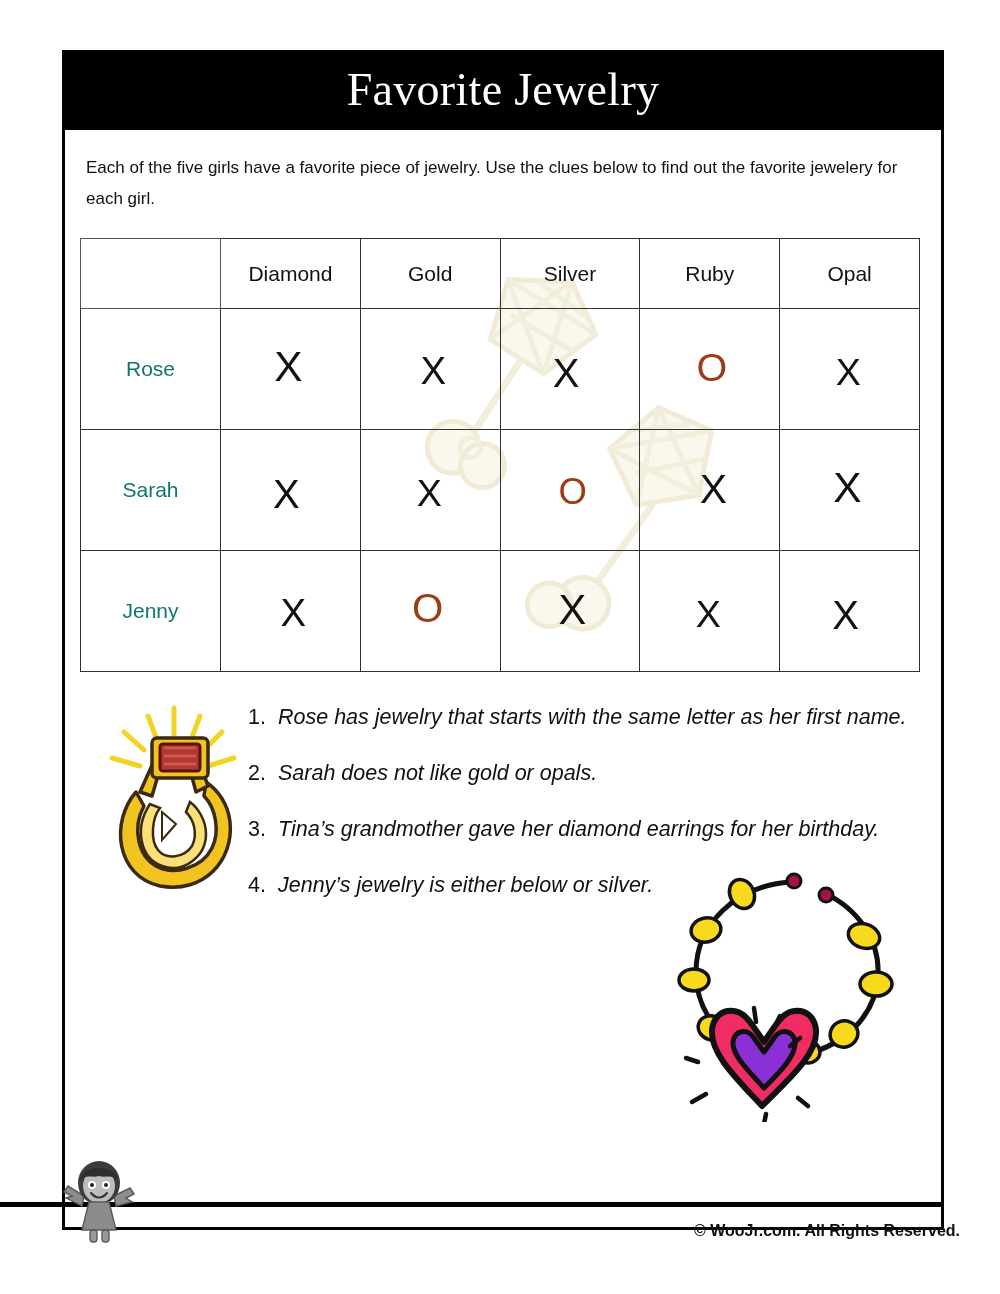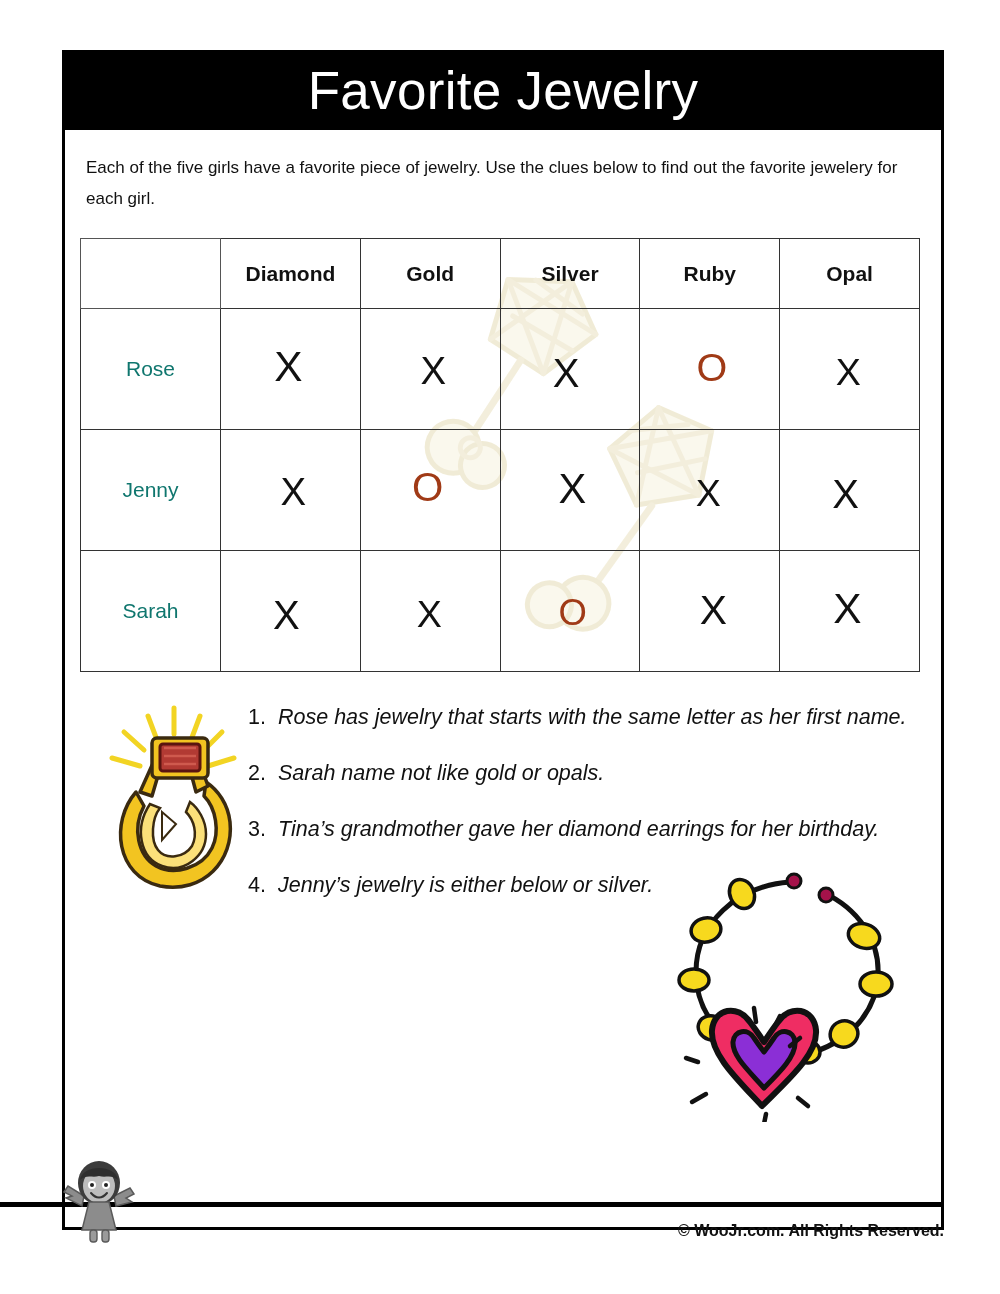--- a/index.html
+++ b/index.html
@@ -29,25 +29,26 @@
     position: absolute;
     left: 62px; top: 50px;
     width: 882px; height: 80px;
     background: #000;
     display: flex;
     align-items: center;
     justify-content: center;
   }
   #title-text {
     color: #fff;
-    font-size: 53px;
+    font-size: 46px;
     font-weight: 400;
     letter-spacing: 0.3px;
     line-height: 1;
     white-space: nowrap;
+    font-family: Liberation Serif, serif;
   }
 
   
   #intro {
     position: absolute;
     left: 86px; top: 152px;
     width: 846px;
     font-size: 17px;
     line-height: 31px;
     font-weight: 400;
@@ -82,21 +83,21 @@
     border: 1.6px solid #333;
     background: transparent;
     padding: 0;
     text-align: center;
     vertical-align: middle;
   }
   table#logic-grid th.corner { border-color: #555; }
   col.namecol { width: 140px; }
   th.colhead {
     font-size: 21px;
-    font-weight: 700;
+    font-weight: 400;
     color: #111;
     height: 70px;
   }
   td.rowname {
     font-size: 21px;
     font-weight: 400;
     text-align: left;
     padding-left: 28px;
     color: #0f766e;
     height: 73px;
@@ -152,21 +153,21 @@
     width: 944px; height: 5px;
     background: #000;
   }
   #mascot {
     position: absolute;
     left: 62px; top: 1152px;
     width: 74px; height: 94px;
   }
   #copyright {
     position: absolute;
-    left: 500px; top: 1222px;
+    left: 516px; top: 1222px;
     width: 444px;
     text-align: right;
     font-size: 16px;
     font-weight: bold;
     color: #111;
   }
 </style>
 </head>
 <body>
 
@@ -228,34 +229,34 @@
     <tbody>
       <tr>
         <td class="rowname">Rose</td>
         <td class="mark j1"><span>X</span></td>
         <td class="mark j2"><span>X</span></td>
         <td class="mark j3"><span>X</span></td>
         <td class="mark o j4"><span>O</span></td>
         <td class="mark j5"><span>X</span></td>
       </tr>
       <tr>
+        <td class="rowname">Sarah</td>
+        <td class="mark j3"><span>X</span></td>
+        <td class="mark j5"><span>X</span></td>
+        <td class="mark o j2"><span>O</span></td>
+        <td class="mark j6"><span>X</span></td>
+        <td class="mark j1"><span>X</span></td>
+      </tr>
+      <tr>
         <td class="rowname">Jenny</td>
         <td class="mark j2"><span>X</span></td>
         <td class="mark o j1"><span>O</span></td>
         <td class="mark j4"><span>X</span></td>
         <td class="mark j5"><span>X</span></td>
         <td class="mark j3"><span>X</span></td>
-      </tr>
-      <tr>
-        <td class="rowname">Sarah</td>
-        <td class="mark j3"><span>X</span></td>
-        <td class="mark j5"><span>X</span></td>
-        <td class="mark o j2"><span>O</span></td>
-        <td class="mark j6"><span>X</span></td>
-        <td class="mark j1"><span>X</span></td>
       </tr>
     </tbody>
   </table>
 </div>
 
 <svg id="ring-art" viewBox="0 0 144 192" aria-hidden="true">
 
   <g stroke="#f2d423" stroke-width="5" stroke-linecap="round" fill="none">
     <path d="M74 8 L74 34"></path>
     <path d="M48 16 L57 40"></path>
@@ -318,21 +319,21 @@
   </g>
 </svg>
 
 <div id="clues">
   <div class="clue">
     <span class="clue-num">1.</span>
     <span class="clue-text">Rose has jewelry that starts with the same letter as her first name.</span>
   </div>
   <div class="clue">
     <span class="clue-num">2.</span>
-    <span class="clue-text">Sarah name not like gold or opals.</span>
+    <span class="clue-text">Sarah does not like gold or opals.</span>
   </div>
   <div class="clue">
     <span class="clue-num">3.</span>
     <span class="clue-text">Tina’s grandmother gave her diamond earrings for her birthday.</span>
   </div>
   <div class="clue">
     <span class="clue-num">4.</span>
     <span class="clue-text">Jenny’s jewelry is either below or silver.</span>
   </div>
 </div>

